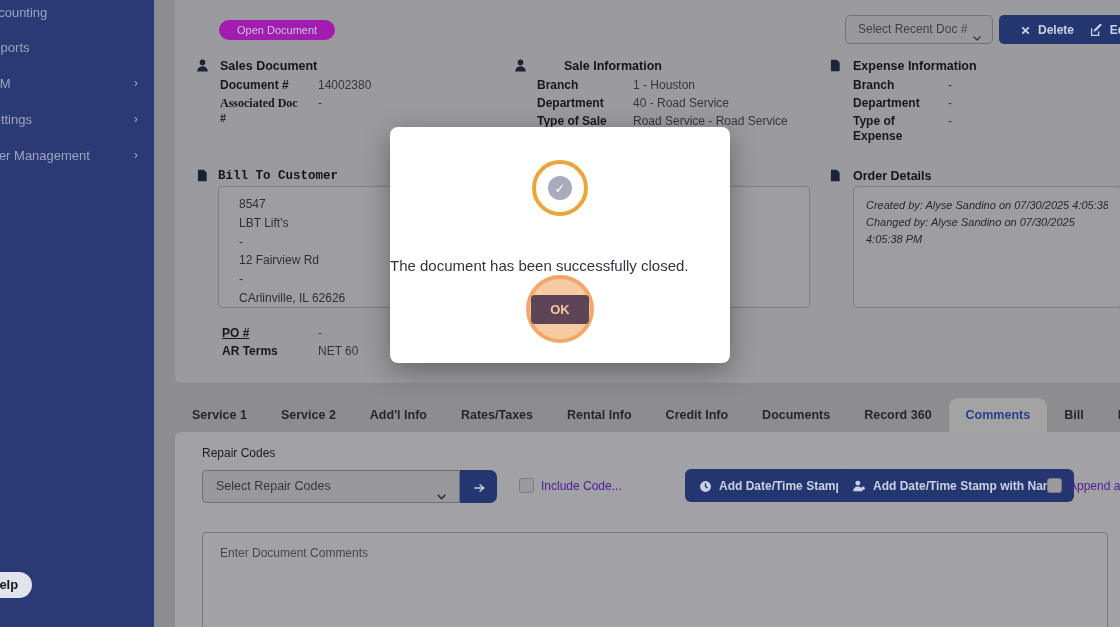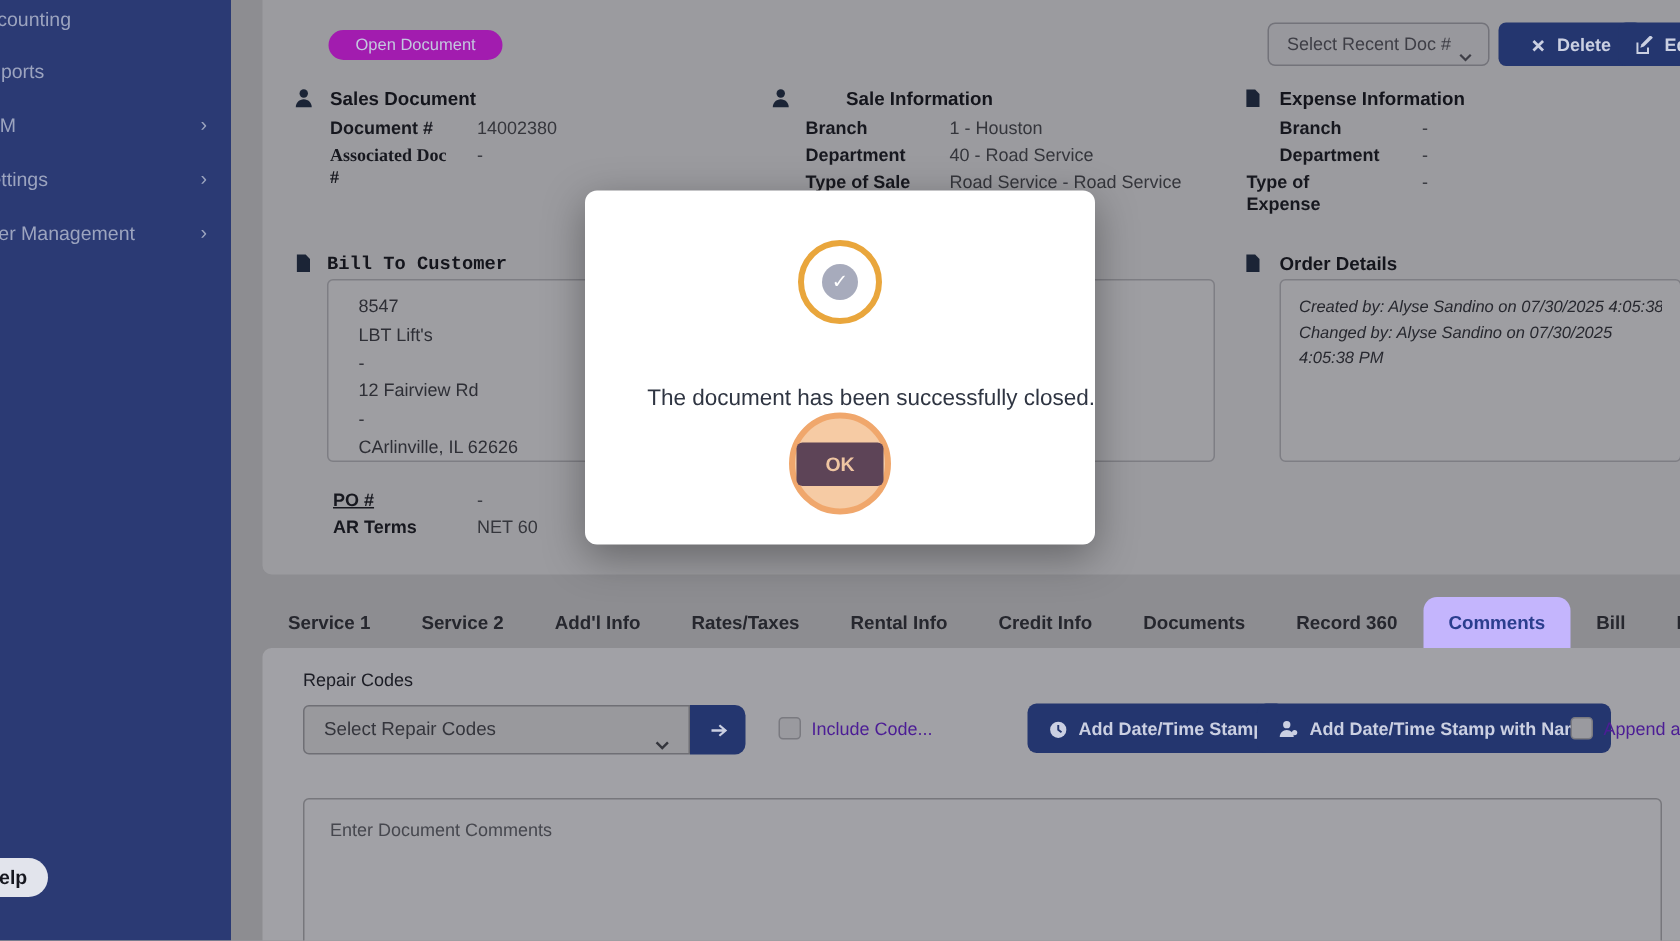--- a/index.html
+++ b/index.html
@@ -32,21 +32,21 @@
   .f-label { position: absolute; font-weight: bold; color: #17181f; line-height: 15px; }
   .f-value { position: absolute; color: #35363c; white-space: nowrap; }
   .box { position: absolute; border: 1px solid #7e7e84; border-radius: 4px; background: #9e9ea2; }
   .bill-box { left: 43px; top: 186px; width: 592px; height: 122px; padding: 8px 20px; line-height: 18.8px; color: #2e2f36; }
   .order-box { left: 678px; top: 186px; width: 268px; height: 122px; padding: 10px 12px; font-style: italic; font-size: 11px;
     color: #27282f; line-height: 17px; }
   .order-box .l1 { white-space: nowrap; overflow: hidden; }
   
   .tabbar { position: absolute; left: 21px; top: 398px; height: 34px; display: flex; }
   .tab { height: 34px; line-height: 34px; padding: 0 17px; font-size: 12.5px; font-weight: 600; color: #26272e; cursor: pointer; white-space: nowrap; }
-  .tab.active { background: #c4b5fd; color: #2b3e8e; border-radius: 9px 9px 0 0; }
+  .tab.active { background: #a3a3a3; color: #2b3e8e; border-radius: 9px 9px 0 0; }
   
   .panel { position: absolute; left: 21px; top: 432px; width: 1000px; height: 300px; background: #a1a1a6; border-radius: 6px 0 0 0; }
   .rc-label { position: absolute; left: 27px; top: 14px; color: #1b1c24; }
   .rc-select { position: absolute; left: 27px; top: 38px; width: 258px; height: 33px; border: 1px solid #6f6f75;
     border-radius: 4px 0 0 4px; background: #99999d; color: #34353c; font-size: 12.5px; line-height: 31px; padding-left: 13px; cursor: pointer; }
   .rc-select .dd { position: absolute; right: 11px; top: 10px; }
   .rc-go { position: absolute; left: 285px; top: 38px; width: 37px; height: 33px; border-radius: 0 7px 7px 0; font-size: 15px; }
   .cb { position: absolute; width: 15px; height: 15px; border: 1.5px solid #7a7a80; border-radius: 3px; background: #9a9a9f; cursor: pointer; }
   .cb-label { position: absolute; color: #4c1d95; white-space: nowrap; }
   .btn-stamp { position: absolute; left: 510px; top: 37px; height: 33px; padding: 0 14px; border-radius: 6px; }
@@ -55,21 +55,21 @@
     border-radius: 4px; background: #a1a1a6; resize: none; outline: none; padding: 13px 17px; font-family: inherit;
     font-size: 12px; color: #3a3b42; }
   .comments-area::placeholder { color: #46474e; opacity: 1; }
   
   .modal { position: absolute; left: 390px; top: 127px; width: 340px; height: 236px; background: #ffffff; border-radius: 8px;
     box-shadow: 0 8px 28px rgba(0,0,0,0.35); z-index: 30; }
   .ring { position: absolute; left: 142px; top: 33px; width: 56px; height: 56px; border: 4px solid #e9a63c; border-radius: 50%;
     display: flex; align-items: center; justify-content: center; }
   .check-dot { width: 24px; height: 24px; background: #a7abbc; border-radius: 50%; color: #ffffff; font-size: 13px; font-weight: bold;
     display: flex; align-items: center; justify-content: center; }
-  .modal-msg { position: absolute; left: 0; top: 130px; width: 100%; text-align: right; font-size: 15px; color: #2f3542; }
+  .modal-msg { position: absolute; left: 0; top: 130px; width: 100%; text-align: left; font-size: 15px; color: #2f3542; }
   .ok-highlight { position: absolute; left: 136px; top: 148px; width: 68px; height: 68px; background: #f6cba4;
     border: 4px solid #f0a76c; border-radius: 50%; }
   .ok-btn { position: absolute; left: 141px; top: 168px; width: 58px; height: 29px; background: #5d4457; color: #efc5a2;
     border: none; border-radius: 4px; font-size: 13px; font-weight: bold; cursor: pointer; }
   .icon-svg { display: inline-block; vertical-align: middle; }
 </style>
 </head>
 <body>
 
 <div class="sidebar">
@@ -132,21 +132,21 @@
     <div class="f-value" style="left:458px;top:114px;">Road Service - Road Service</div>
 
     <span class="sec-icon" style="left:653px;top:58px;"><svg width="14" height="15" viewBox="0 0 24 24" fill="currentColor">
           <path d="M5 2h10l5 5v15H5z"></path>
         </svg></span>
     <div class="sec-title" style="left:678px;top:59px;">Expense Information</div>
     <div class="f-label" style="left:678px;top:78px;">Branch</div>
     <div class="f-value" style="left:773px;top:78px;">-</div>
     <div class="f-label" style="left:678px;top:96px;">Department</div>
     <div class="f-value" style="left:773px;top:96px;">-</div>
-    <div class="f-label" style="left:656px;top:114px;width:62px;">Type of Expense</div>
+    <div class="f-label" style="left:678px;top:114px;width:62px;">Type of Expense</div>
     <div class="f-value" style="left:773px;top:114px;">-</div>
 
     <span class="sec-icon" style="left:20px;top:168px;"><svg width="14" height="15" viewBox="0 0 24 24" fill="currentColor">
           <path d="M5 2h10l5 5v15H5z"></path>
         </svg></span>
     <div class="sec-title" style="left:43px;top:169px;font-family:Liberation Mono, monospace;">Bill To Customer</div>
     <div class="box bill-box">
       <div>8547</div>
       <div>LBT Lift's</div>
       <div>-</div>

